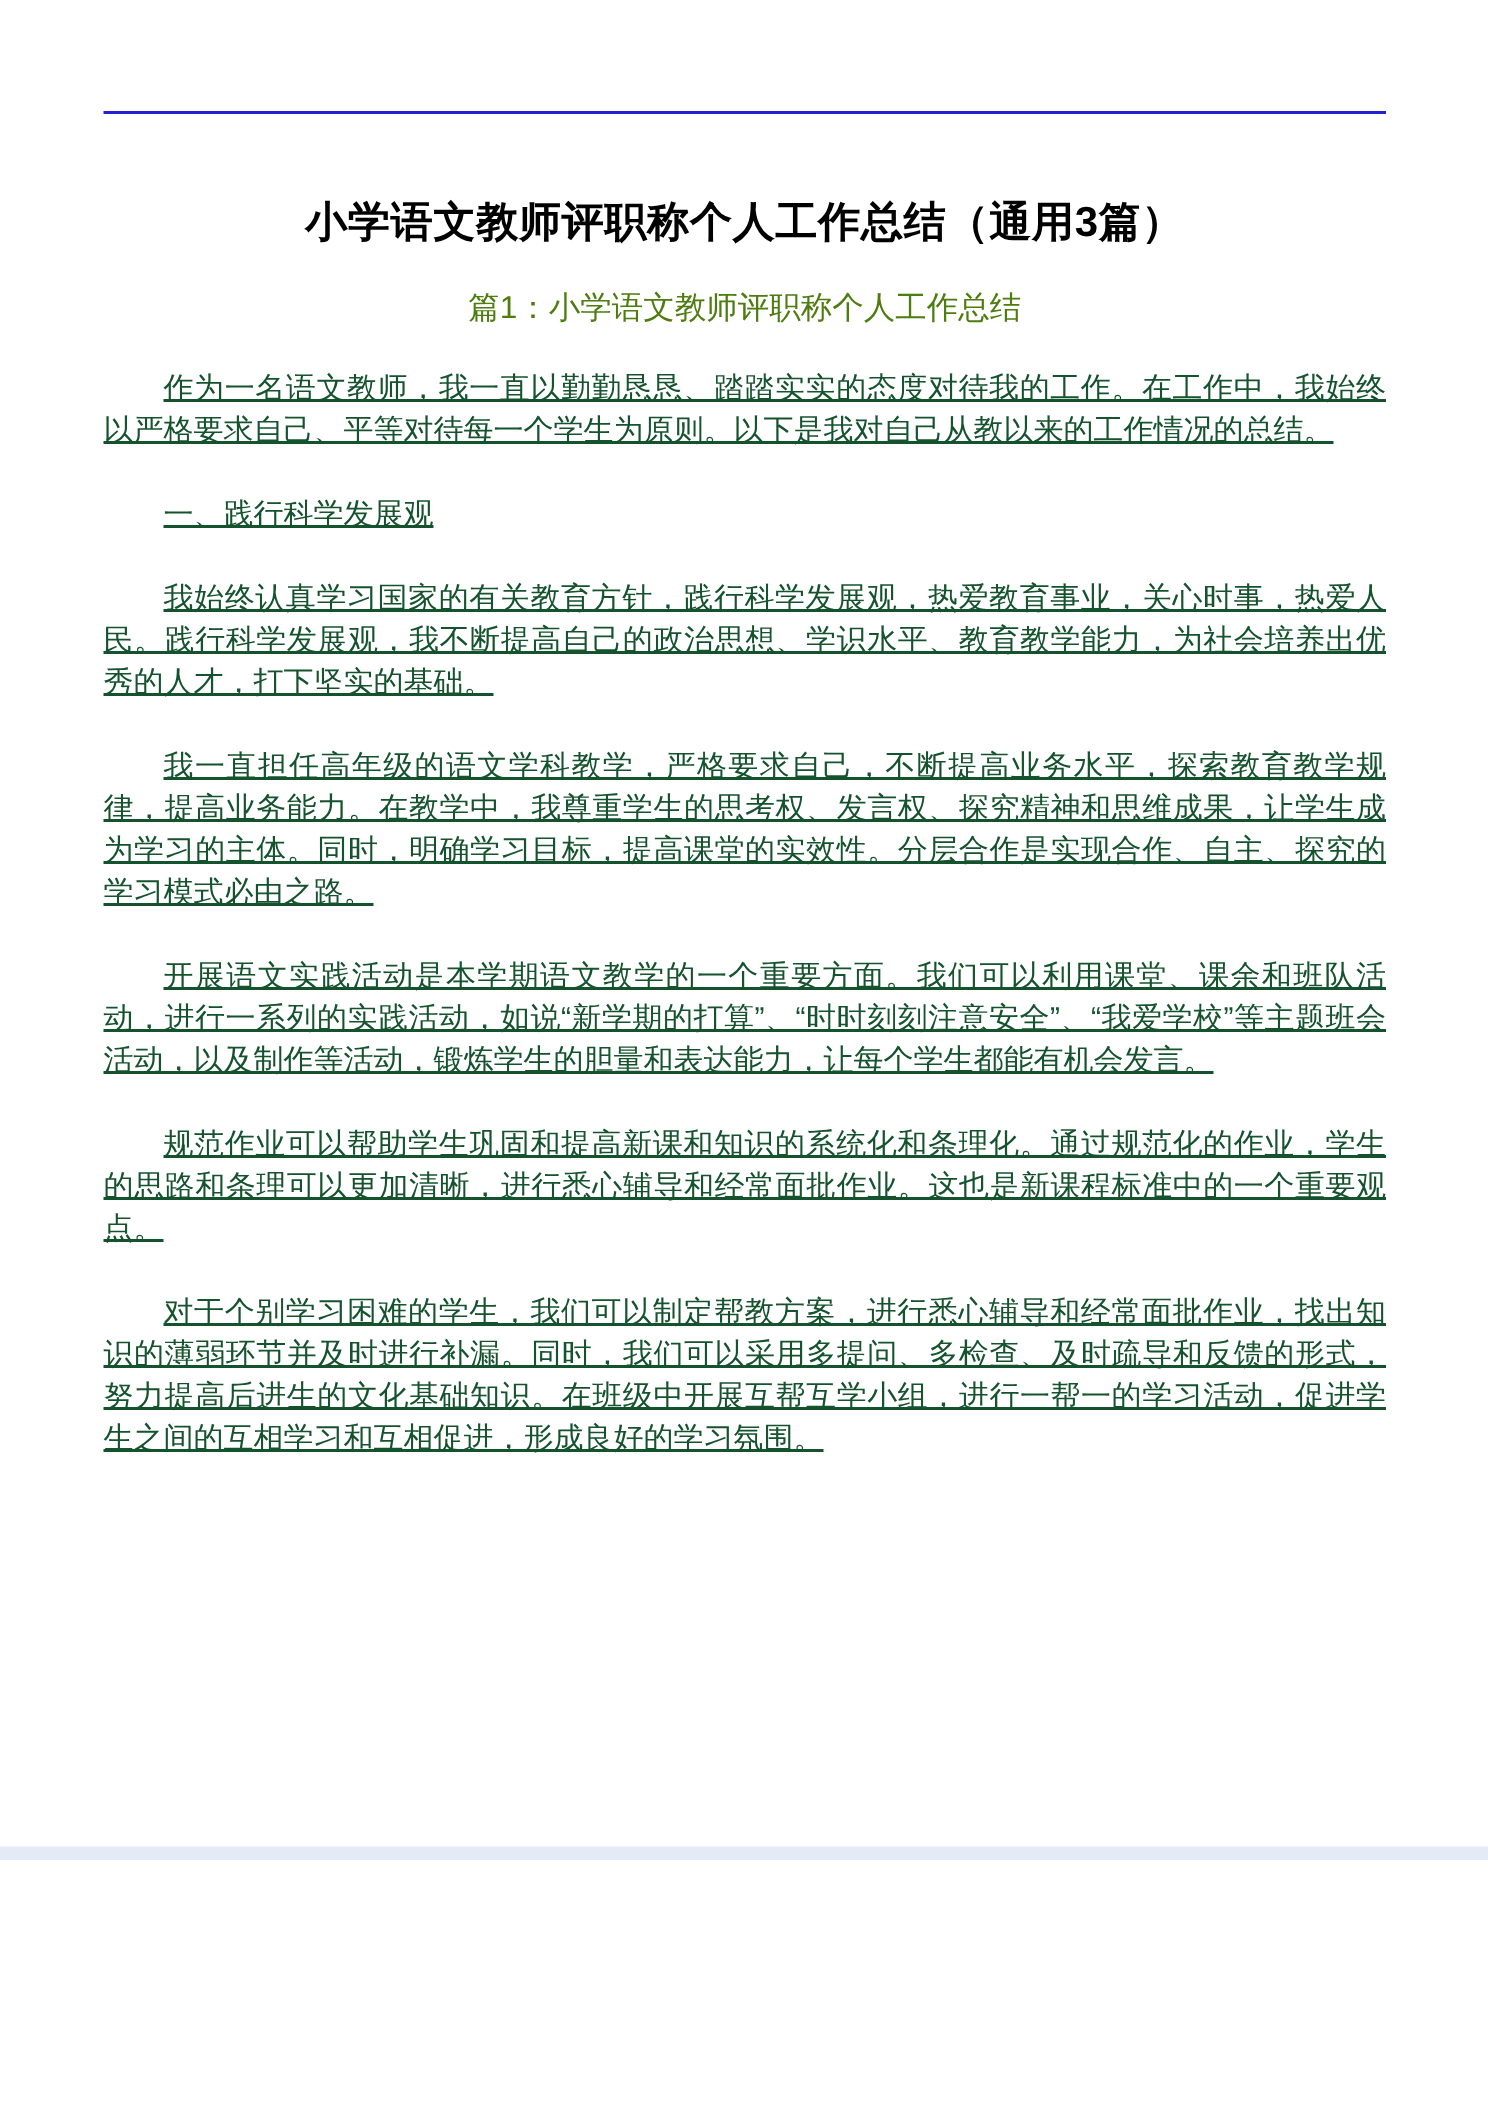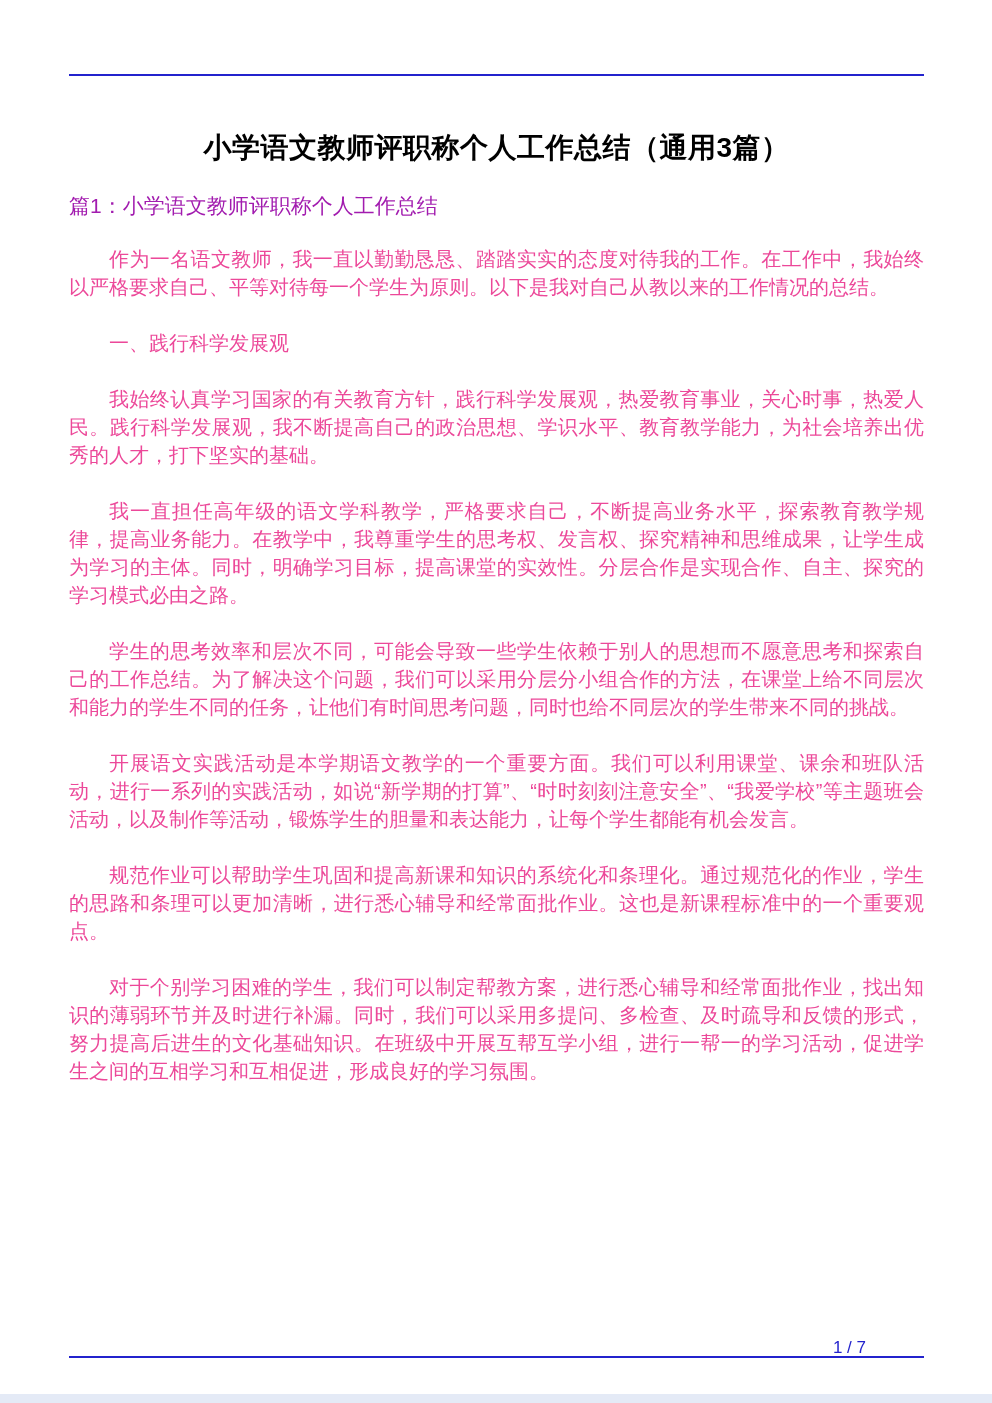--- a/index.html
+++ b/index.html
@@ -7,21 +7,21 @@
     padding: 0;
     background: #ffffff;
   }
   body {
     width: 992px;
     font-family: "Liberation Sans", "DejaVu Sans", sans-serif;
   }
   .page {
     position: relative;
     width: 992px;
-    height: 1403px;
+    height: 1240px;
     background: #ffffff;
     overflow: hidden;
   }
   .header-divider {
     position: absolute;
     top: 74px;
     left: 69px;
     width: 855px;
     height: 2px;
     background: #2323cd;
@@ -34,33 +34,35 @@
     line-height: 1.25;
     font-weight: 600;
     color: #000000;
     letter-spacing: 0.5px;
   }
   .section-heading {
     margin: 28px 68px 0 69px;
     font-size: 21px;
     line-height: 1.25;
     font-weight: 400;
-    color: #a21caf;
+    color: #4d7c0f;
+    text-align: center;
   }
   .body-text {
     margin: 0 68px 0 69px;
   }
   .para {
     margin: 28px 0 0 0;
     font-size: 20px;
     line-height: 28px;
-    color: #ec4899;
+    color: #14532d;
     text-indent: 2em;
     text-align: justify;
     word-break: break-all;
+    text-decoration: underline;
   }
   .para.first {
     margin-top: 26px;
   }
   .footer-divider {
     position: absolute;
     top: 1356px;
     left: 69px;
     width: 855px;
     height: 2px;
@@ -92,21 +94,20 @@
 
   <h1 class="doc-title">小学语文教师评职称个人工作总结（通用3篇）</h1>
 
   <h2 class="section-heading">篇1：小学语文教师评职称个人工作总结</h2>
 
   <div class="body-text">
     <p class="para first">作为一名语文教师，我一直以勤勤恳恳、踏踏实实的态度对待我的工作。在工作中，我始终以严格要求自己、平等对待每一个学生为原则。以下是我对自己从教以来的工作情况的总结。</p>
     <p class="para">一、践行科学发展观</p>
     <p class="para">我始终认真学习国家的有关教育方针，践行科学发展观，热爱教育事业，关心时事，热爱人民。践行科学发展观，我不断提高自己的政治思想、学识水平、教育教学能力，为社会培养出优秀的人才，打下坚实的基础。</p>
     <p class="para">我一直担任高年级的语文学科教学，严格要求自己，不断提高业务水平，探索教育教学规律，提高业务能力。在教学中，我尊重学生的思考权、发言权、探究精神和思维成果，让学生成为学习的主体。同时，明确学习目标，提高课堂的实效性。分层合作是实现合作、自主、探究的学习模式必由之路。</p>
-    <p class="para">学生的思考效率和层次不同，可能会导致一些学生依赖于别人的思想而不愿意思考和探索自己的工作总结。为了解决这个问题，我们可以采用分层分小组合作的方法，在课堂上给不同层次和能力的学生不同的任务，让他们有时间思考问题，同时也给不同层次的学生带来不同的挑战。</p>
     <p class="para">开展语文实践活动是本学期语文教学的一个重要方面。我们可以利用课堂、课余和班队活动，进行一系列的实践活动，如说“新学期的打算”、“时时刻刻注意安全”、“我爱学校”等主题班会活动，以及制作等活动，锻炼学生的胆量和表达能力，让每个学生都能有机会发言。</p>
     <p class="para">规范作业可以帮助学生巩固和提高新课和知识的系统化和条理化。通过规范化的作业，学生的思路和条理可以更加清晰，进行悉心辅导和经常面批作业。这也是新课程标准中的一个重要观点。</p>
     <p class="para">对于个别学习困难的学生，我们可以制定帮教方案，进行悉心辅导和经常面批作业，找出知识的薄弱环节并及时进行补漏。同时，我们可以采用多提问、多检查、及时疏导和反馈的形式，努力提高后进生的文化基础知识。在班级中开展互帮互学小组，进行一帮一的学习活动，促进学生之间的互相学习和互相促进，形成良好的学习氛围。</p>
   </div>
 
   <div class="footer-divider"></div>
 
   <span class="page-number">1 / 7</span>
 
   <div class="bottom-strip"></div>

